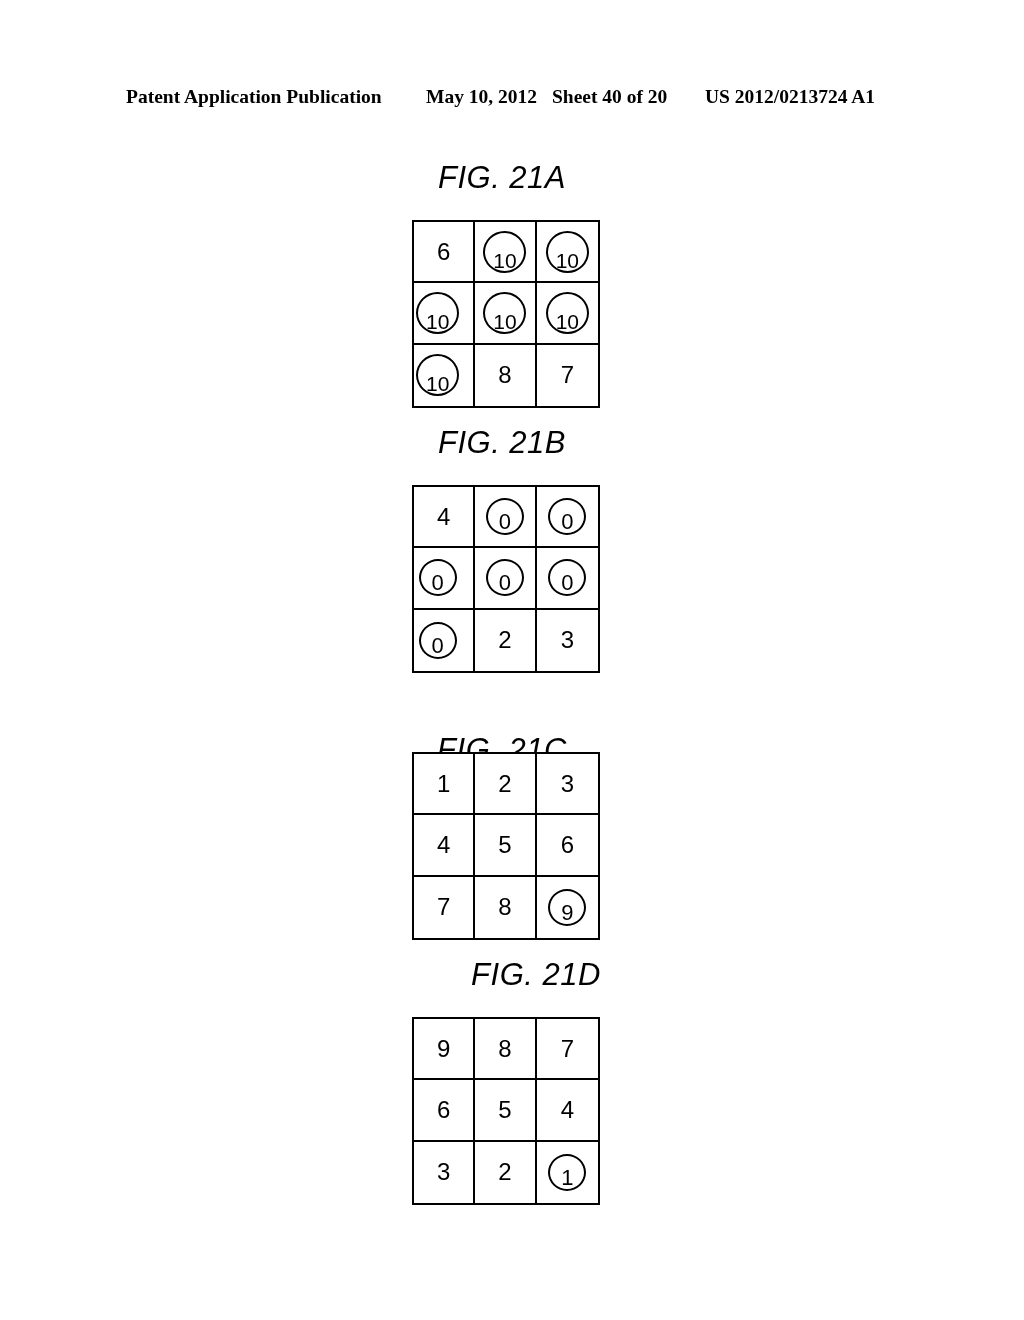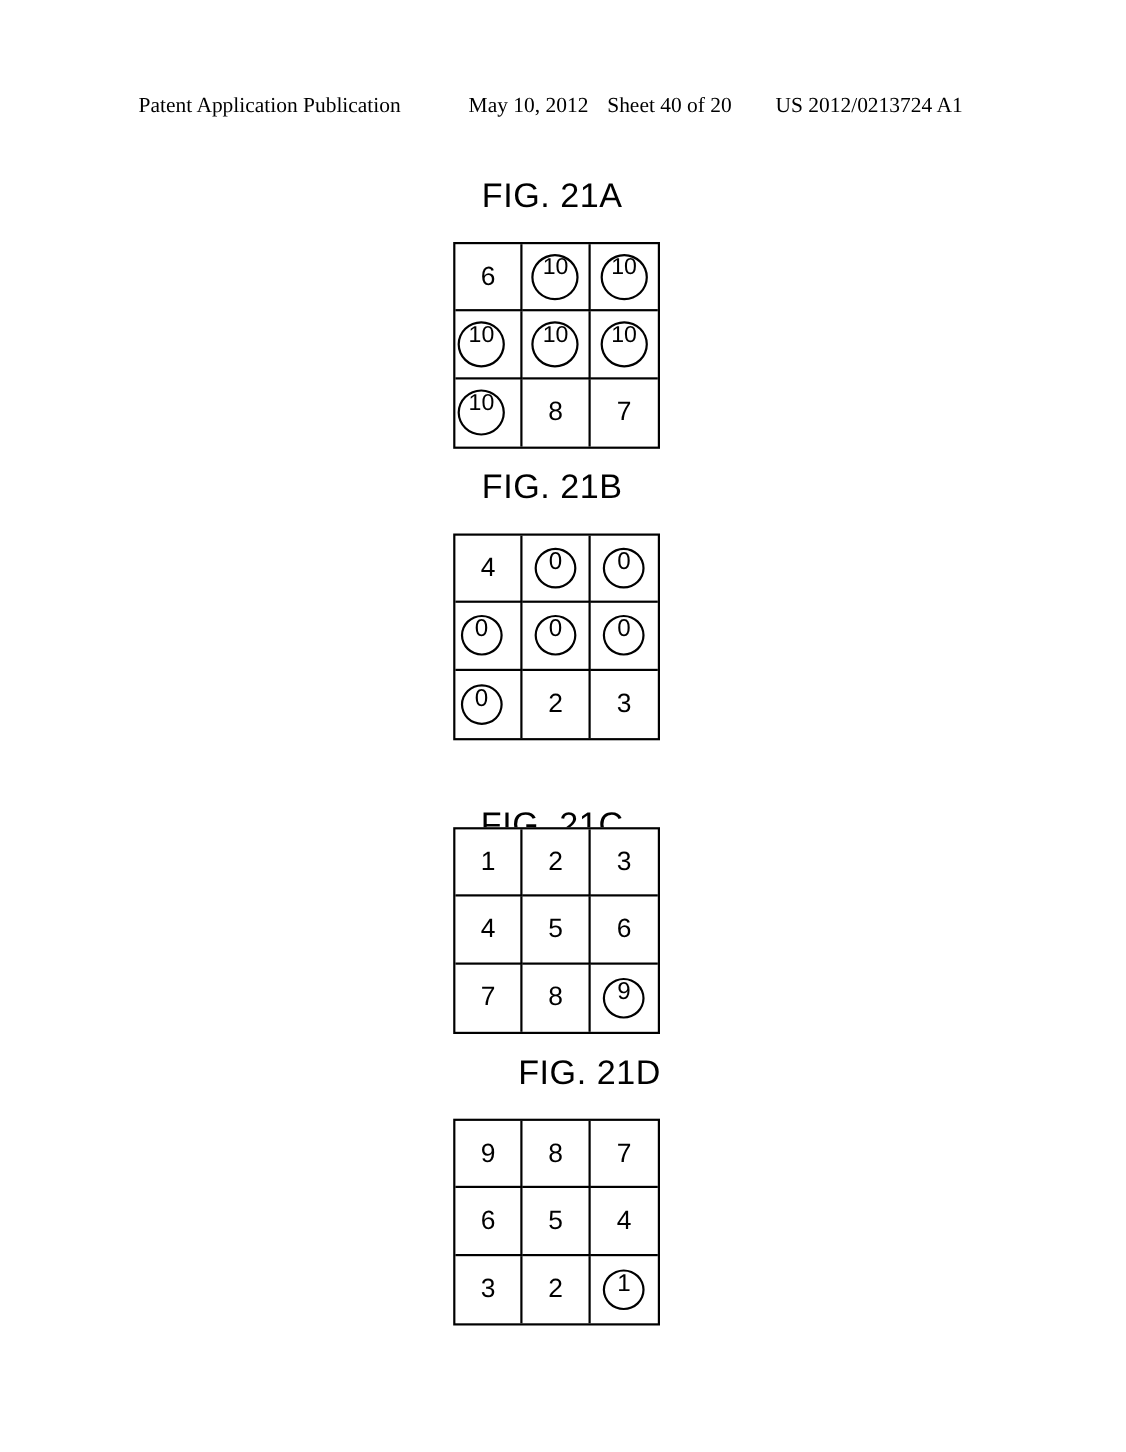--- a/index.html
+++ b/index.html
@@ -20,21 +20,21 @@
   
   .page-header {
     position: absolute;
     top: 86px;
     left: 0;
     width: 1024px;
     height: 26px;
     display: flex;
     align-items: baseline;
     font-family: "Liberation Serif", serif;
-    font-weight: normal;
+    font-weight: bold;
     font-size: 19.5px;
     letter-spacing: 0px;
     white-space: nowrap;
   }
   .hdr-pub {
     position: absolute;
     left: 126px;
     top: 0;
   }
   .hdr-date {
@@ -63,20 +63,21 @@
   .fig-title {
     position: absolute;
     left: 0;
     width: 1024px;
     text-align: center;
     font-family: "Liberation Sans", sans-serif;
     font-size: 31px;
     font-weight: 400;
     letter-spacing: 0.5px;
     color: #000;
+    font-style: italic;
   }
   .fig-title .fig-title-inner {
     display: inline-block;
     transform: translateX(-10px);
   }
 
   
   .grid {
     position: absolute;
     left: 412px;
@@ -106,21 +107,21 @@
     font-size: 24px;
     line-height: 1;
     color: #000;
     display: block;
   }
 
   
   .circle-wrap {
     position: relative;
     display: flex;
-    align-items: flex-start;
+    align-items: flex-end;
     justify-content: center;
     border: 2.2px solid #000;
     border-radius: 50%;
     box-sizing: border-box;
   }
   .circle-wrap.wide {
     width: 43px;
     height: 42px;
   }
   .circle-wrap.narrow {

